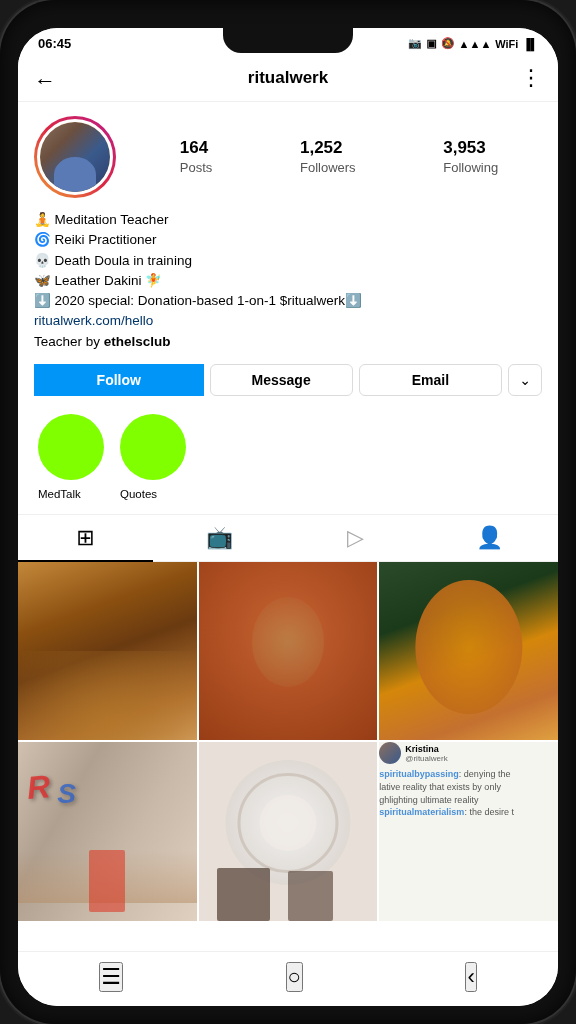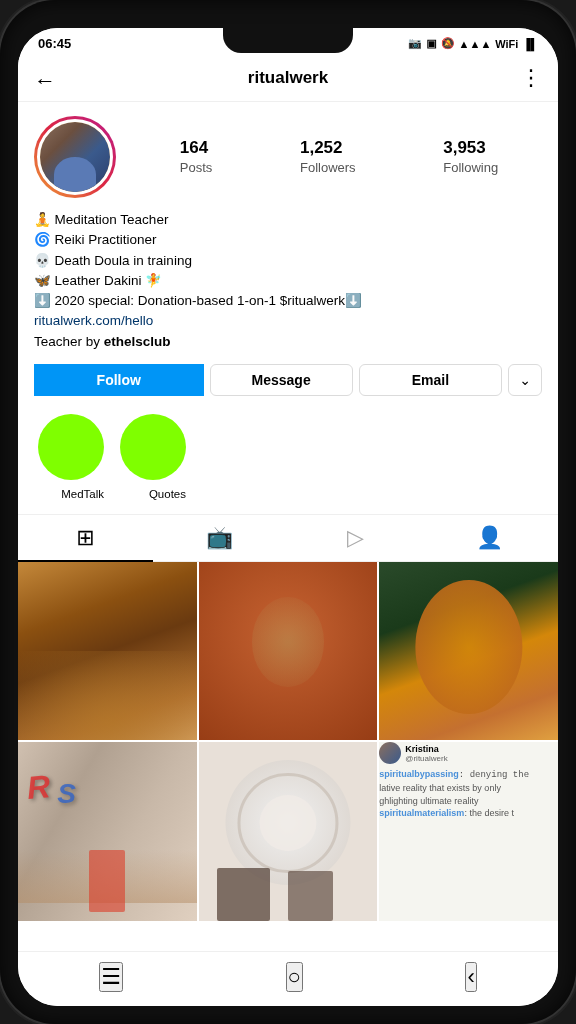--- a/index.html
+++ b/index.html
@@ -187,21 +187,21 @@
       align-items: center;
       justify-content: center;
     }
     
     .stories-row {
       display: flex;
       gap: 16px;
       padding: 4px 4px 12px;
       overflow-x: auto;
     }
-    .story-item { text-align: right; cursor: pointer; }
+    .story-item { text-align: left; cursor: pointer; }
     .story-bubble {
       width: 66px;
       height: 66px;
       border-radius: 50%;
       margin-bottom: 4px;
     }
     .story-label { font-size: 11.5px; color: #000; }
     
     .tabs-bar {
       display: flex;
@@ -420,21 +420,21 @@
           <div style="width:100%;height:100%;position:relative;overflow:hidden;background:#f5f5f0;">
             <div class="post-overlay">
               <div class="post-overlay-header">
                 <div class="post-avatar-sm"></div>
                 <div>
                   <span class="post-username-sm">Kristina</span>
                   <span class="post-handle-sm">@ritualwerk</span>
                 </div>
               </div>
               <div class="post-text">
-                <div><span style="color:#4a90d9;font-weight:600;">spiritualbypassing</span><span style="color:#555;font-family:Liberation Mono, monospace;">: denying the</span></div>
+                <div><span style="color:#4a90d9;font-weight:600;">spiritualbypassing</span><span style="color:#555;">: denying the</span></div>
                 <div><span style="color:#555;">lative reality that exists by only</span></div>
                 <div><span style="color:#555;">ghlighting ultimate reality</span></div>
                 <div><span style="color:#4a90d9;font-weight:600;">spiritualmaterialism</span><span style="color:#555;">: the desire t</span></div>
               </div>
             </div>
           </div>
         </div>
       </div>
 
     </div>

